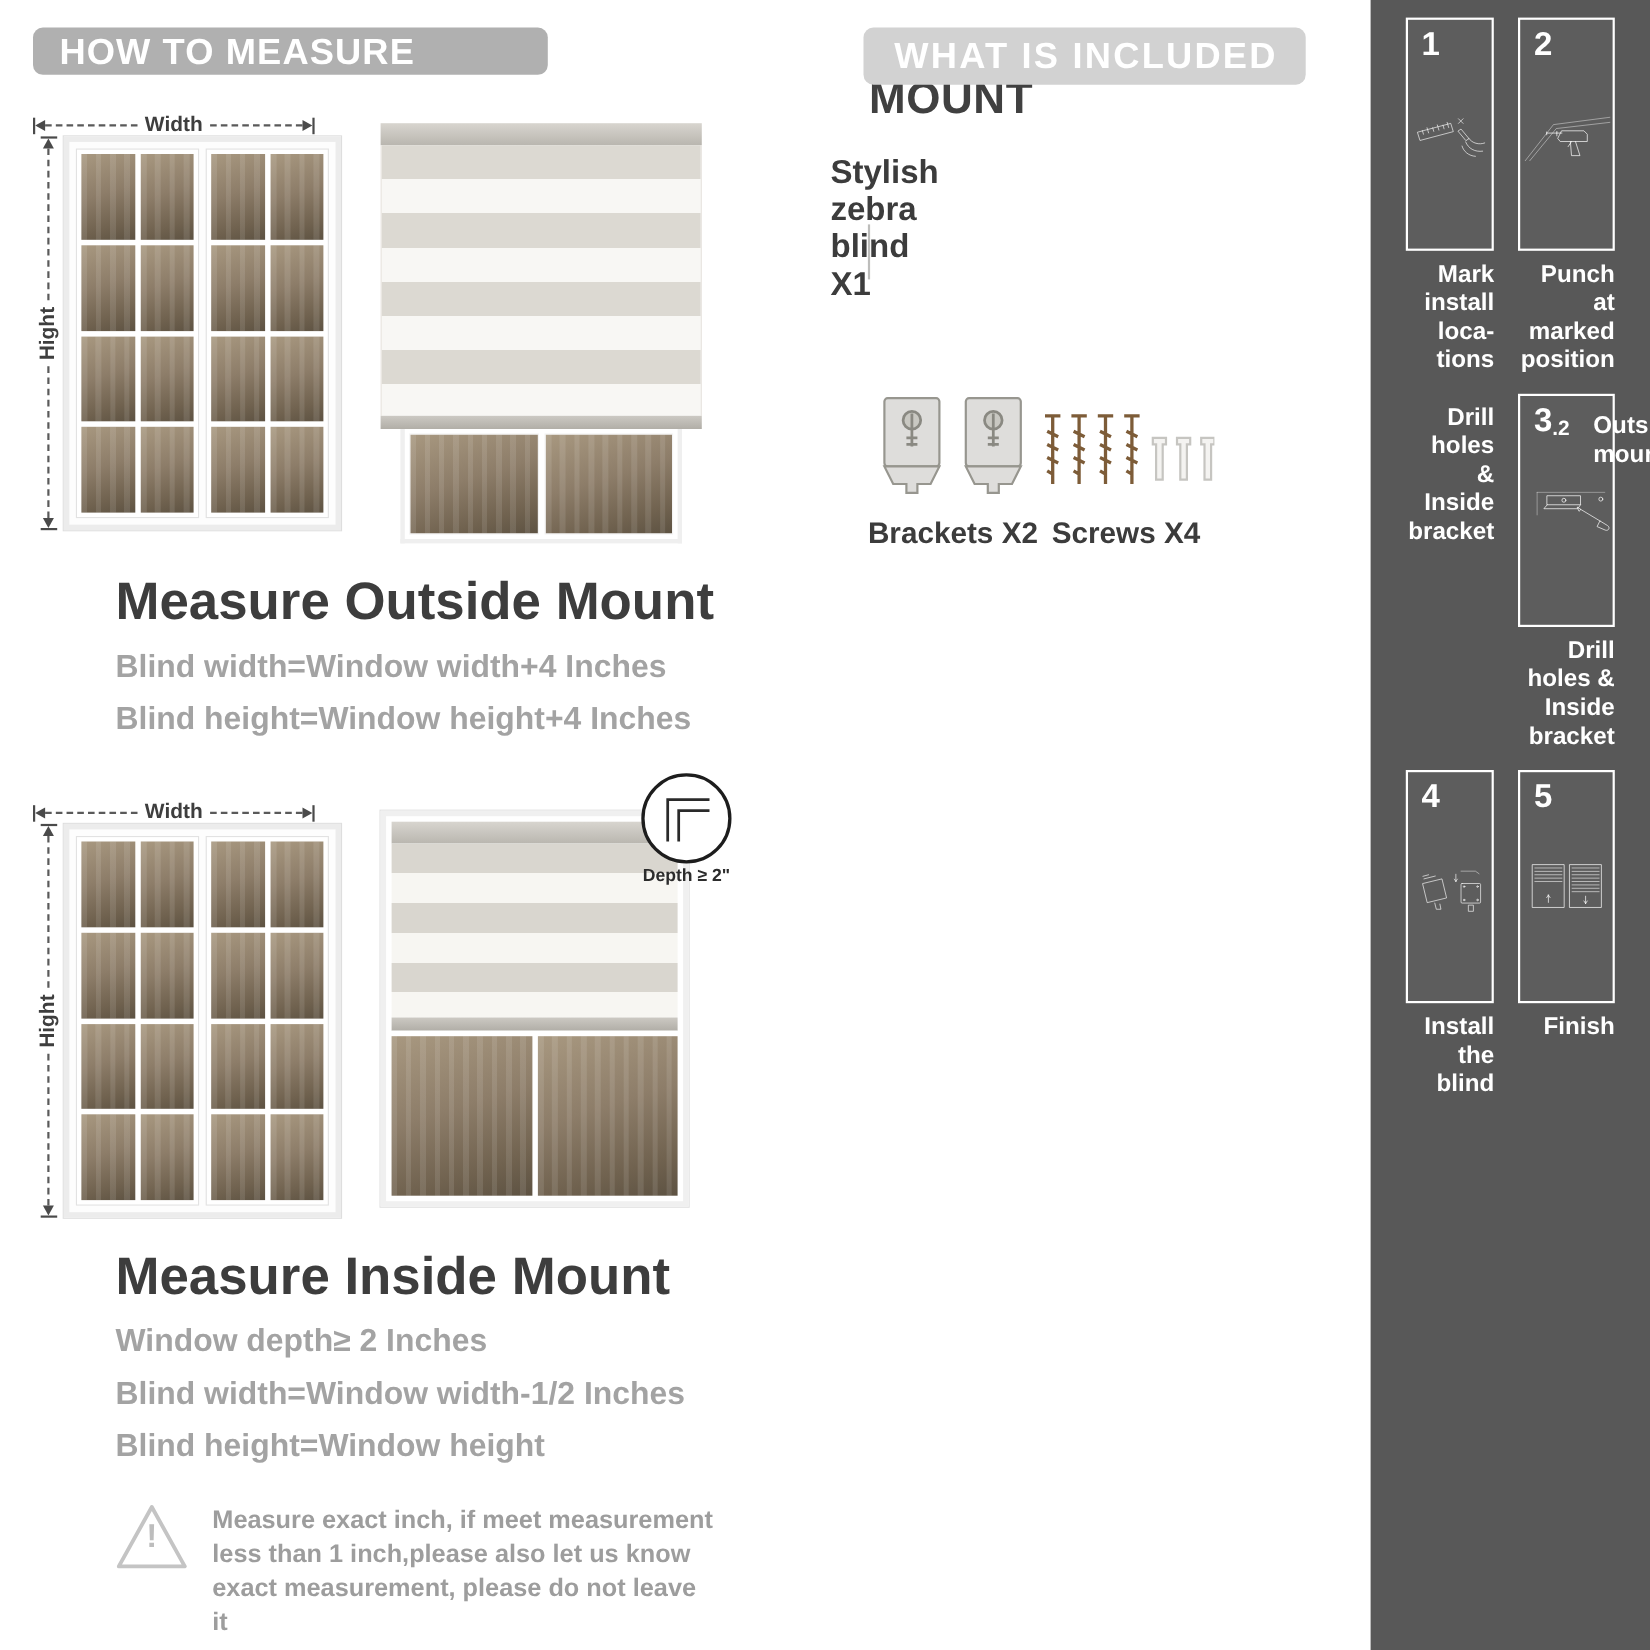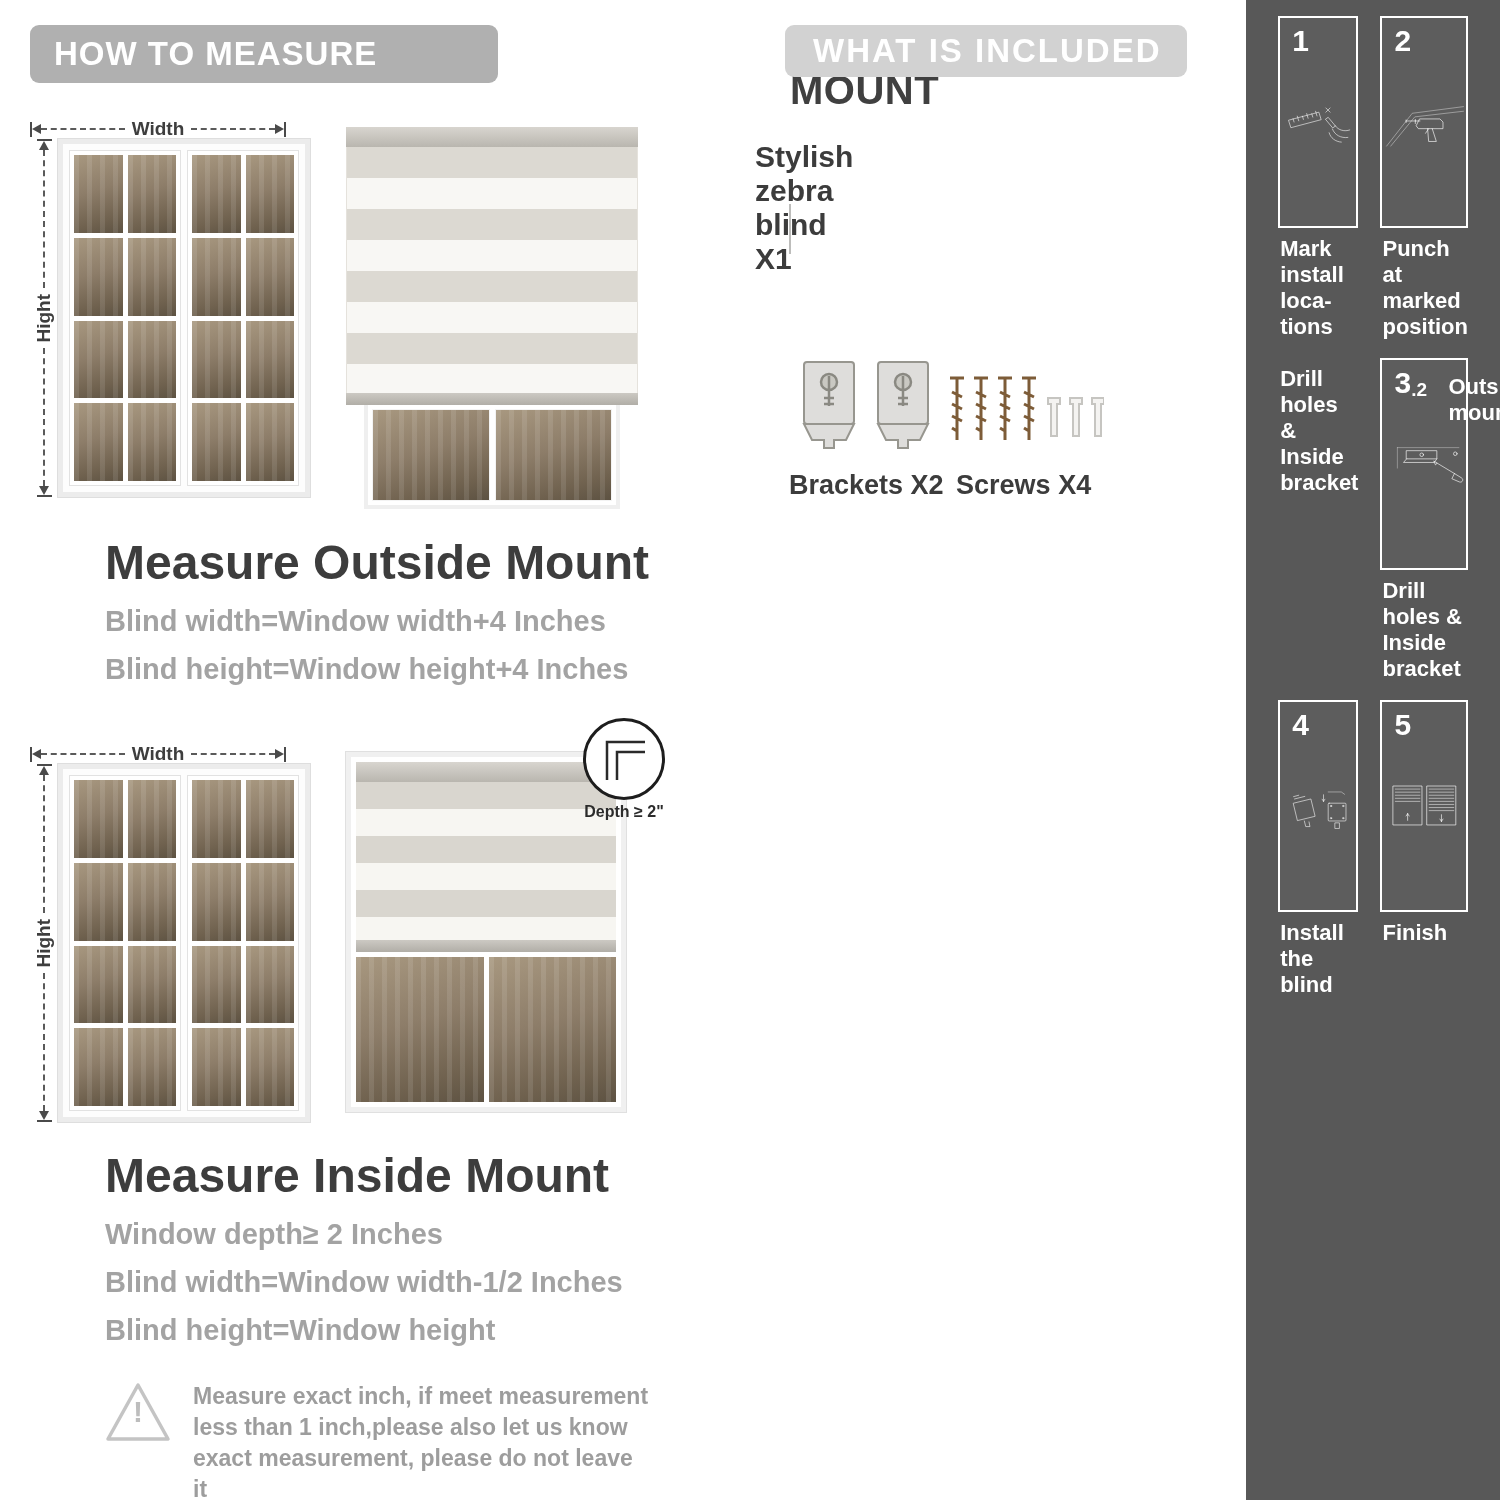--- a/index.html
+++ b/index.html
@@ -4,21 +4,21 @@
 <style>
   * { box-sizing: border-box; margin: 0; padding: 0; }
   html,body { background:#fff; }
   .page {
     width:1500px; height:1500px; display:flex; overflow:hidden;
     font-family:"Liberation Sans", sans-serif; background:#fff; position:relative;
   }
   
   .left { width:755px; padding-left:30px; background:#fff; }
   .pill-left {
-    margin-top:25px; width:468px; height:58px; background:#b0b0b0; border-radius:9px;
+    margin-top:25px; width:468px; height:43px; background:#b0b0b0; border-radius:9px;
     color:#fff; font-weight:bold; font-size:33px; letter-spacing:1px;
     display:flex; align-items:center; padding-left:24px;
   }
   .fig-row { display:flex; margin-top:36px; }
   .win-fig { width:290px; }
   .arrow-h { display:flex; align-items:center; width:256px; height:20px; }
   .endcap { width:2px; height:15px; background:#4a4a4a; }
   .tri { width:0; height:0; }
   .tri.l { border-top:5px solid transparent; border-bottom:5px solid transparent; border-right:9px solid #4a4a4a; }
   .tri.r { border-top:5px solid transparent; border-bottom:5px solid transparent; border-left:9px solid #4a4a4a; }
@@ -78,21 +78,21 @@
   .inc-label { margin-top:14px; font-size:27px; font-weight:bold; color:#3c3c3c; white-space:nowrap; }
   .mount-strip { height:88px; background:#fff; display:flex; align-items:center; padding-left:35px; }
   .mount-title { font-size:40px; font-weight:bold; color:#404040; letter-spacing:0.5px;margin-top:48px; }
   .dark { flex:1; background:#585858; padding:16px 32px 0; }
   .steps-grid { display:grid; grid-template-columns:1fr 1fr; column-gap:22px; }
   .box { height:212px; border:2px solid #fff; background:#5d5d5d; position:relative; }
   .art { position:absolute; inset:0; width:100%; height:100%; }
   .num { position:absolute; top:6px; left:12px; color:#fff; font-weight:bold; font-size:30px; z-index:2; }
   .num-sub { font-size:19px; position:relative; top:3px; }
   .sublabel { position:absolute; top:14px; left:66px; color:#fff; font-weight:bold; font-size:22px; z-index:2; }
-  .caption { color:#fff; font-weight:bold; font-size:22px; margin:8px 0 18px 2px; min-height:26px; }
+  .caption { color:#fff; font-weight:bold; font-size:22px; margin:8px 0 18px 2px; min-height:26px;text-align:right; }
 </style>
 </head>
 <body>
 
 <div class="page">
 
   <div class="left">
     <div class="pill-left">HOW TO MEASURE</div>
 
     <div class="fig-row">

